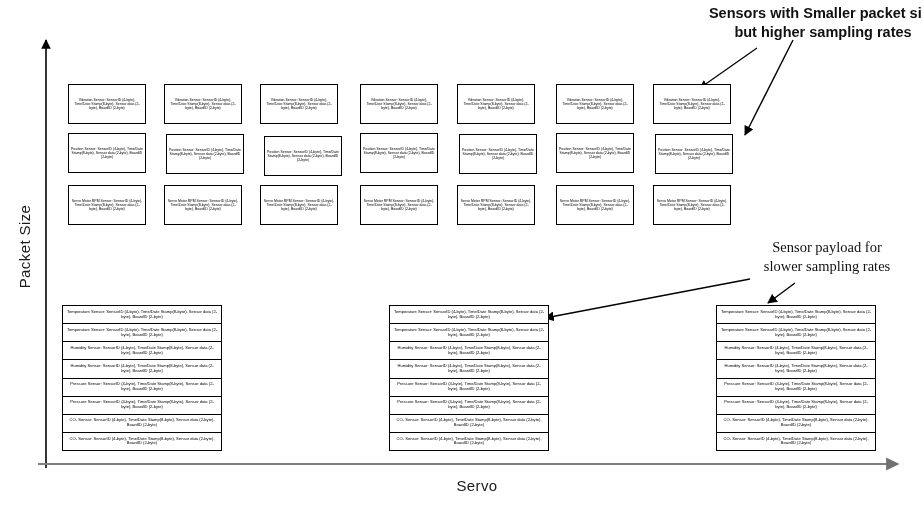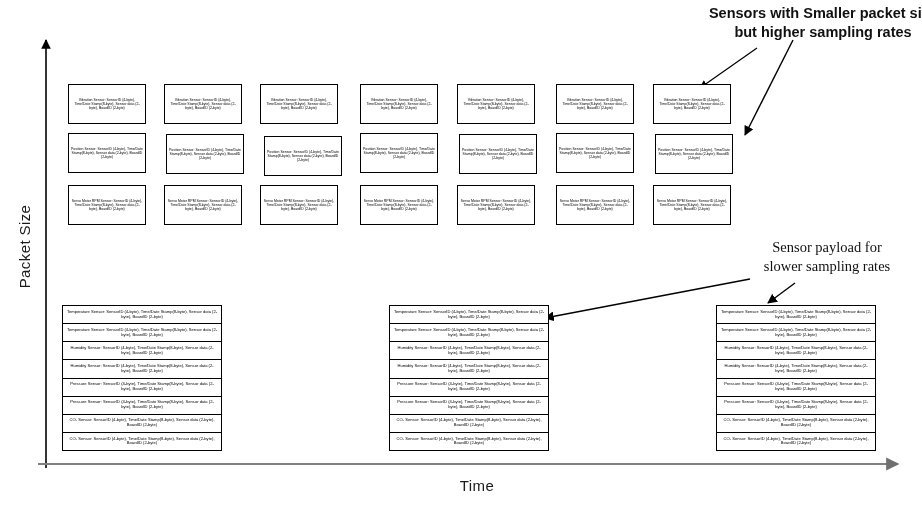--- a/index.html
+++ b/index.html
@@ -129,21 +129,21 @@
     <line x1="38" y1="464" x2="898" y2="464" stroke="#808080" stroke-width="2.2" marker-end="url(#arrow-gray)"></line>
 
     <line x1="757" y1="48" x2="700" y2="88" stroke="#000000" stroke-width="1.2" marker-end="url(#arrow-thin)"></line>
     <line x1="793" y1="40" x2="745" y2="135" stroke="#000000" stroke-width="1.4" marker-end="url(#arrow-thin)"></line>
 
     <line x1="750" y1="279" x2="545" y2="318" stroke="#000000" stroke-width="1.4" marker-end="url(#arrow-thin)"></line>
     <line x1="795" y1="283" x2="768" y2="303" stroke="#000000" stroke-width="1.4" marker-end="url(#arrow-thin)"></line>
   </svg>
 
   <div class="axis-title" id="y-axis-title">Packet Size</div>
-  <div class="axis-title" id="x-axis-title">Time</div>
+  <div class="axis-title" id="x-axis-title">Servo</div>
 
   <div id="small-packets">
       <div class="packet-box small-box" style="left: 68px; top: 84px; width: 78px; height: 40px;">
         <span class="pbtext">Vibration Sensor: SensorID (4-byte), Time/Date Stamp(8-byte), Sensor data (2-byte), BoardID (2-byte)</span>
       </div>
       <div class="packet-box small-box" style="left: 164px; top: 84px; width: 78px; height: 40px;">
         <span class="pbtext">Vibration Sensor: SensorID (4-byte), Time/Date Stamp(8-byte), Sensor data (2-byte), BoardID (2-byte)</span>
       </div>
       <div class="packet-box small-box" style="left: 260px; top: 84px; width: 78px; height: 40px;">
         <span class="pbtext">Vibration Sensor: SensorID (4-byte), Time/Date Stamp(8-byte), Sensor data (2-byte), BoardID (2-byte)</span>

